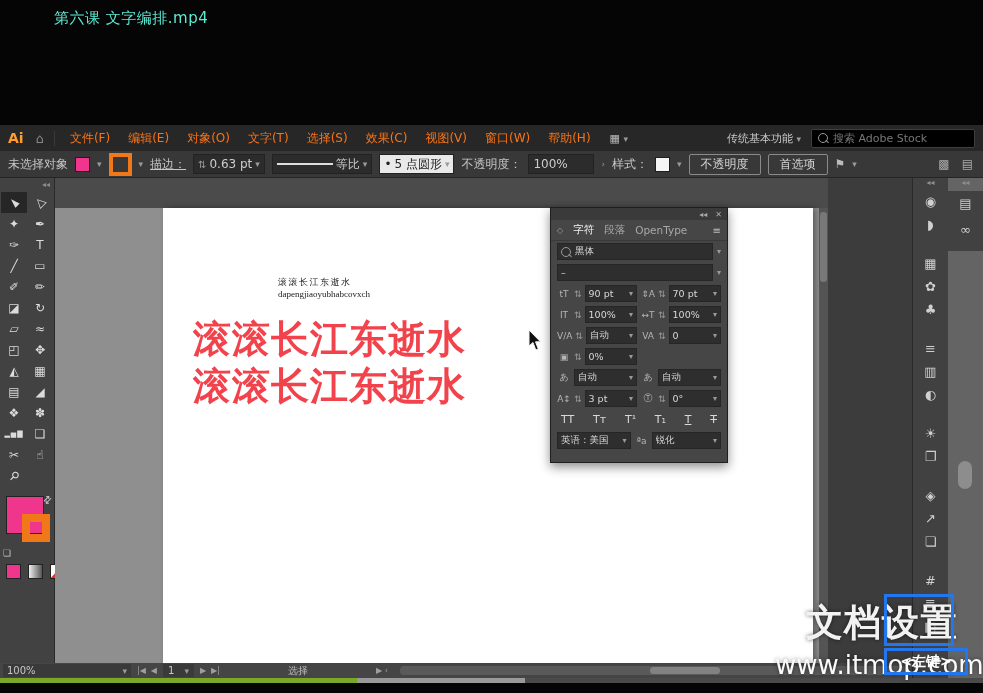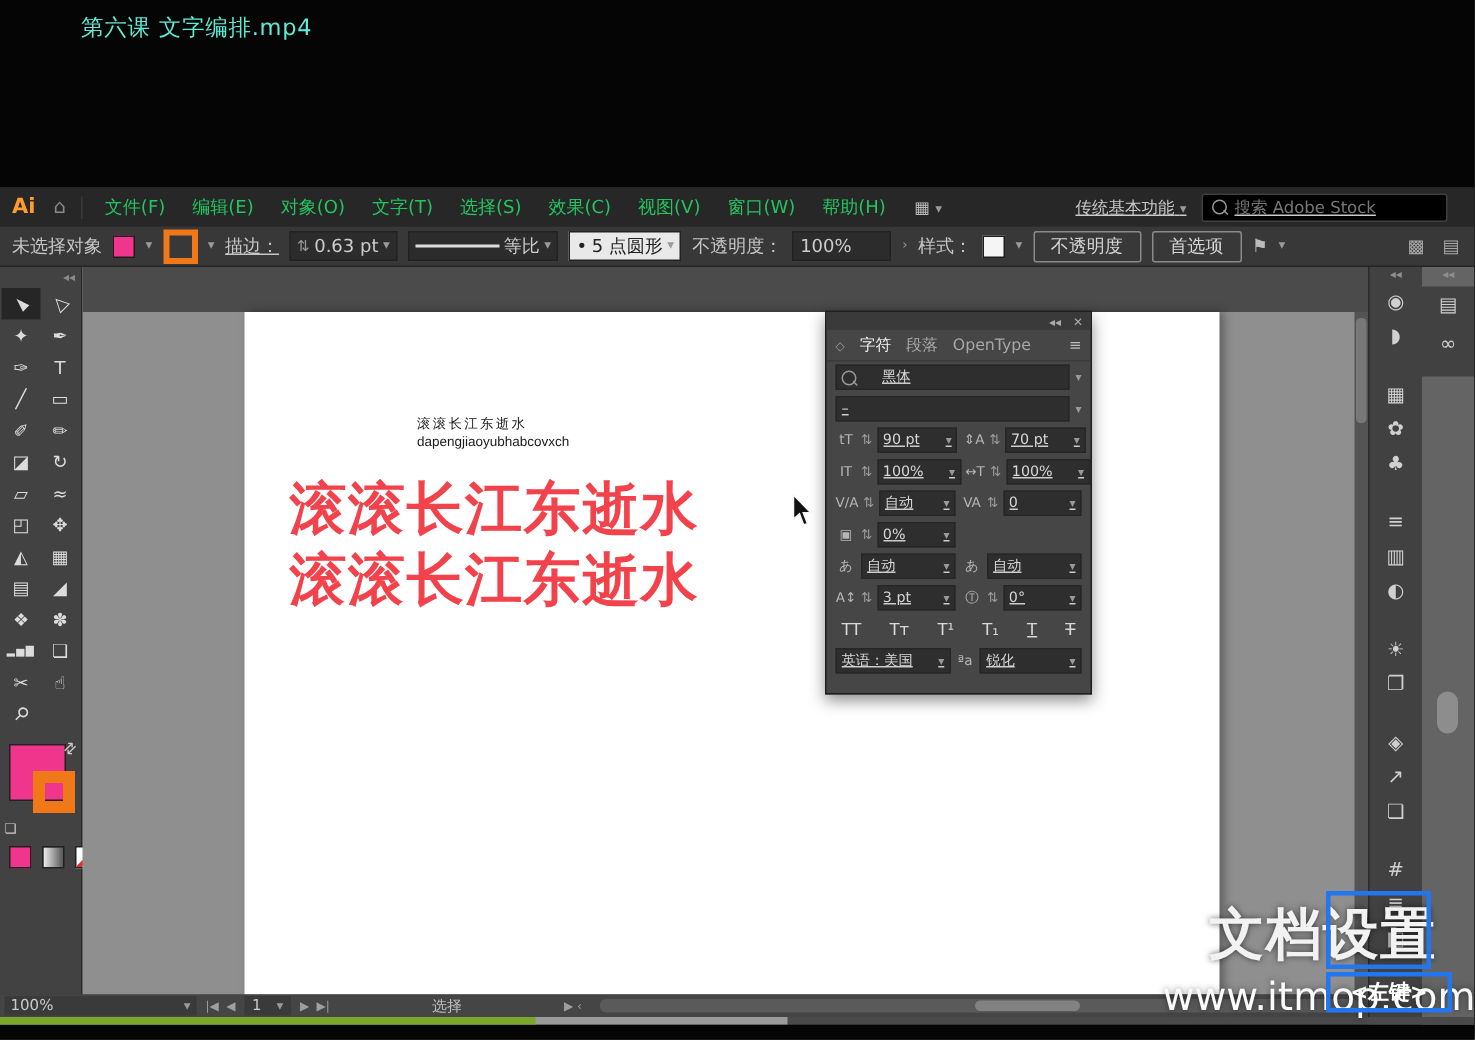--- a/index.html
+++ b/index.html
@@ -9,23 +9,23 @@
   .vtitle{position:absolute;left:18px;top:9px;font-size:15px;color:#5eead4;letter-spacing:.5px;margin-left:36px;}
   .progress{position:absolute;left:0;top:678px;width:983px;height:5px;background:#4a4a4a;z-index:40;}
   .progress .buf{position:absolute;left:0;top:0;height:100%;background:#9a9a9a;}
   .progress .played{position:absolute;left:0;top:0;height:100%;background:var(--progress-green);}
   
   .appwin{position:absolute;left:0;top:125px;width:983px;height:558px;background:#3c3c3c;}
   .menubar{position:absolute;left:0;top:0;width:983px;height:26px;background:#272727;
            border-bottom:1px solid #1c1c1c;display:flex;align-items:center;font-size:12px;}
   .ai-logo{color:#ff9c2e;font-weight:bold;font-size:14px;padding:0 12px 0 8px;}
   .home{color:#8a8a8a;font-size:13px;padding-right:10px;border-right:1px solid #3a3a3a;margin-right:6px;}
-  .menu-item{padding:0 9px;color:#22c55e;cursor:default;}
+  .menu-item{padding:0 9px;color:#f97316;cursor:default;}
   .ws-icon{display:inline-block;color:#bbb;margin-left:10px;font-size:11px;}
-  .mb-right{margin-left:auto;display:flex;align-items:center;gap:10px;padding-right:18px;text-decoration:underline;}
+  .mb-right{margin-left:auto;display:flex;align-items:center;gap:10px;padding-right:8px;}
   .mb-ws{color:#c9c9c9;font-size:11px;}
   .dd{color:#9a9a9a;font-size:9px;}
   .searchbox{display:flex;align-items:center;gap:5px;width:150px;height:17px;background:#000000;
              border:1px solid #3f3f3f;border-radius:2px;padding:0 6px;color:#777;font-size:11px;}
   .lens{position:relative;display:inline-block;width:8px;height:8px;border:1.4px solid #999;border-radius:50%;flex:none;}
   .lens::after{content:"";position:absolute;left:6px;top:7px;width:4px;height:1.4px;background:#999;transform:rotate(45deg);}
   
   .controlbar{position:absolute;left:0;top:26px;width:983px;height:27px;background:#383838;
               border-bottom:1px solid #242424;display:flex;align-items:center;font-size:12px;gap:7px;padding-left:8px;box-sizing:border-box;}
   .cb-label{color:#c6c6c6;}
@@ -51,42 +51,42 @@
   .swap{position:absolute;right:3px;top:2px;color:#ccc;font-size:10px;transform:rotate(-45deg);}
   .mini-default{position:absolute;left:3px;top:56px;font-size:9px;color:#ccc;}
   .tb-minis{position:absolute;left:6px;top:72px;display:flex;gap:7px;}
   .mini{width:13px;height:13px;border:1px solid #222;}
   .mini.pink{background:var(--fill-pink);}
   .mini.grad{background:linear-gradient(90deg,#eee,#555);}
   .mini.none{background:#fff;position:relative;overflow:hidden;}
   .mini.none::after{content:"";position:absolute;left:-2px;top:5px;width:20px;height:3px;background:#d33;transform:rotate(-45deg);}
   .tb-modes{display:flex;gap:8px;justify-content:center;margin-top:80px;color:#b5b5b5;font-size:10px;}
   
-  .canvas{position:absolute;left:55px;top:53px;width:857px;height:485px;background:#8f8f8f;overflow:hidden;}
+  .canvas{position:absolute;left:55px;top:53px;width:773px;height:485px;background:#8f8f8f;overflow:hidden;}
   .canvas-topstrip{position:absolute;left:0;top:0;width:100%;height:30px;background:#4b4b4b;}
   .artboard{position:absolute;left:108px;top:30px;width:650px;height:455px;background:#ffffff;box-shadow:3px 0 6px rgba(0,0,0,.35);}
   .smalltext{position:absolute;left:115px;top:68px;color:#1a1a1a;}
   .smalltext .l1{font-size:9px;letter-spacing:1.5px;font-family:"DejaVu Serif","Liberation Serif",serif;}
-  .smalltext .l2{font-size:9px;font-family:Liberation Sans, sans-serif;}
+  .smalltext .l2{font-size:9px;font-family:Liberation Serif, serif;}
   .bigtext{position:absolute;left:30px;top:108px;color:var(--canvas-text-red);
            font-size:38px;font-weight:bold;letter-spacing:1px;line-height:47px;white-space:nowrap;}
   .vscroll{position:absolute;right:0;top:30px;width:9px;height:455px;background:#545454;}
   .vscroll .thumb{margin:4px 1px;width:7px;height:70px;background:#787878;border-radius:3px;}
   .cursor{position:absolute;left:528px;top:330px;z-index:30;}
   
   .char-panel{position:absolute;left:550px;top:82px;width:178px;height:256px;background:#464646;
               border:1px solid #1f1f1f;box-shadow:0 4px 10px rgba(0,0,0,.45);z-index:20;font-size:10px;box-sizing:border-box;}
   .cp-grip{height:12px;background:#3a3a3a;display:flex;justify-content:flex-end;align-items:center;gap:8px;
            color:#aaa;font-size:8px;padding-right:5px;}
   .cp-tabs{display:flex;align-items:center;height:20px;padding:0 6px;gap:10px;border-bottom:1px solid #3a3a3a;}
   .cp-tab{color:#a8a8a8;font-size:10.5px;}
   .cp-tab.active{color:#f0f0f0;}
   .cp-menu{margin-left:auto;color:#bbb;}
   .cp-row{display:flex;align-items:center;gap:4px;padding:2px 6px;}
-  .cp-field{display:flex;align-items:center;flex:1;background:#2e2e2e;height:15px;padding:0 3px;gap:17px;border:1px solid #262626;text-decoration:underline;}
+  .cp-field{display:flex;align-items:center;flex:1;background:#2e2e2e;height:15px;padding:0 3px;gap:4px;border:1px solid #262626;}
   .cp-ic{color:#b5b5b5;font-size:9px;flex:none;min-width:14px;text-align:center;}
   .cp-val{flex:1;color:#d8d8d8;font-size:9.5px;white-space:nowrap;overflow:hidden;}
   .cp-dd{color:#9a9a9a;font-size:8px;flex:none;}
   .cp-spin{color:#9a9a9a;font-size:9px;flex:none;}
   .cp-cell{display:flex;align-items:center;gap:3px;width:50%;}
   .cp-case{display:flex;justify-content:space-between;align-items:center;padding:4px 10px;color:#d8d8d8;font-size:11px;}
   .u{text-decoration:underline;}
   .s{text-decoration:line-through;}
   
   .right-panel{position:absolute;left:912px;top:53px;width:71px;height:505px;display:flex;}

